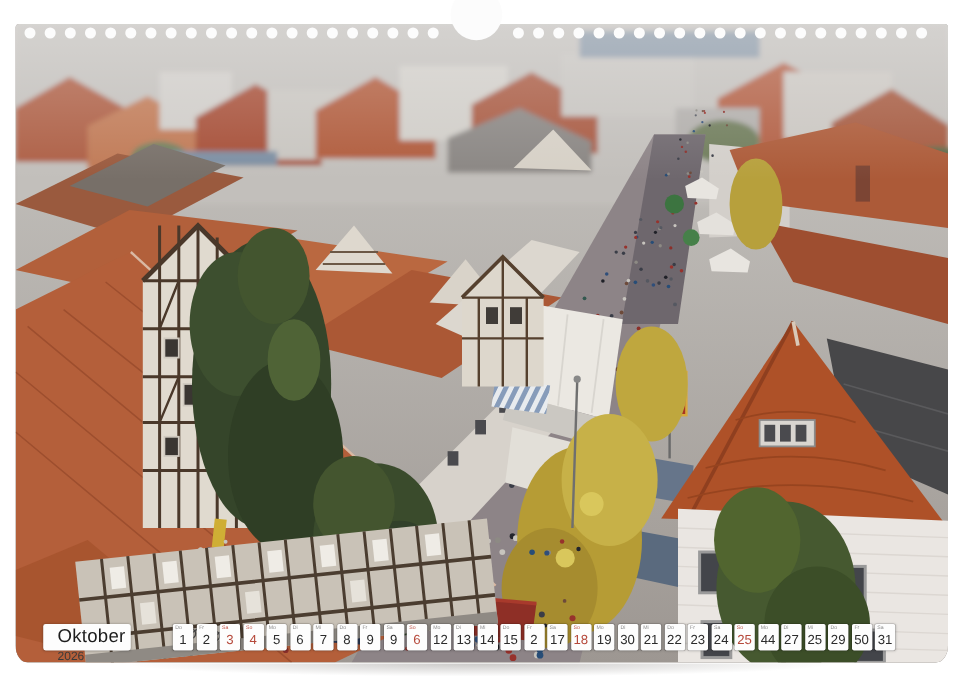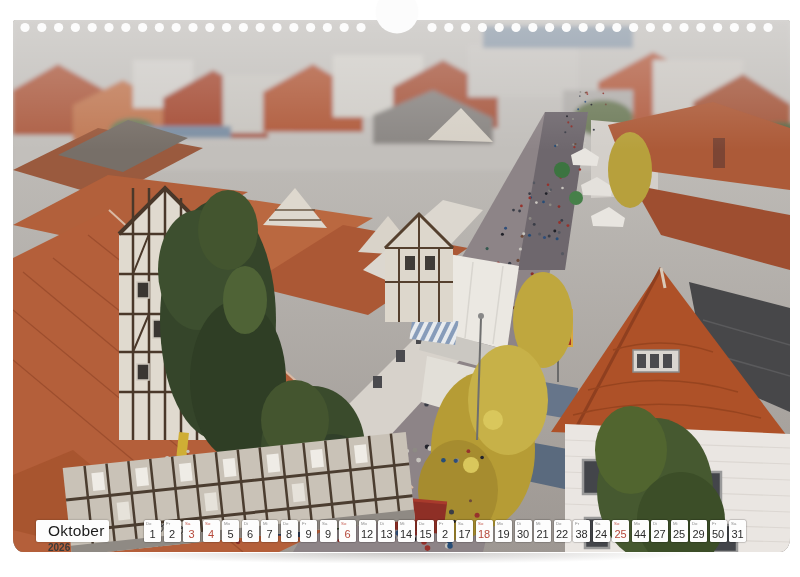--- a/index.html
+++ b/index.html
@@ -17,21 +17,21 @@
   .bottom-shadow{
     position:absolute;left:6px;top:553px;width:788px;height:15px;z-index:0;
     background:radial-gradient(ellipse 52% 100% at 50% 0, rgba(80,75,70,.30), rgba(0,0,0,0) 72%);
   }
   .month-box{
     position:absolute;left:36px;top:520px;height:22px;z-index:3;
     background:#fdfdfd;border-radius:2px;display:flex;align-items:baseline;
     padding:0 9px 0 7px;box-shadow:0 0 2px rgba(0,0,0,.35);flex-direction:column;
   }
   .month-box .m{font-size:15.5px;line-height:22px;color:#1c1c1c;letter-spacing:.2px;}
-  .month-box .y{font-size:10px;color:#3a3a3a;margin-left:5px;font-weight:bold;}
+  .month-box .y{font-size:10px;color:#3a3a3a;margin-left:5px;}
   .day-strip{position:absolute;left:144px;top:520px;display:flex;gap:2.5px;z-index:3;}
   .day{
     width:17px;height:22px;background:#fdfdfd;border-radius:1.5px;position:relative;
     box-shadow:0 0 0 .5px rgba(0,0,0,.18), 0 0 2px rgba(0,0,0,.25);
     flex:0 0 auto;
   }
   .day .wd{
     position:absolute;left:2px;top:1px;font-size:6px;transform:scale(.72);
     transform-origin:0 0;color:#8a8a8a;white-space:nowrap;
   }
@@ -648,21 +648,21 @@
     <div class="day">
       <span class="wd">Mi</span>
       <span class="num">21</span>
     </div>
     <div class="day">
       <span class="wd">Do</span>
       <span class="num">22</span>
     </div>
     <div class="day">
       <span class="wd">Fr</span>
-      <span class="num">38</span>
+      <span class="num">23</span>
     </div>
     <div class="day">
       <span class="wd">Sa</span>
       <span class="num">24</span>
     </div>
     <div class="day red">
       <span class="wd">So</span>
       <span class="num">25</span>
     </div>
     <div class="day">

